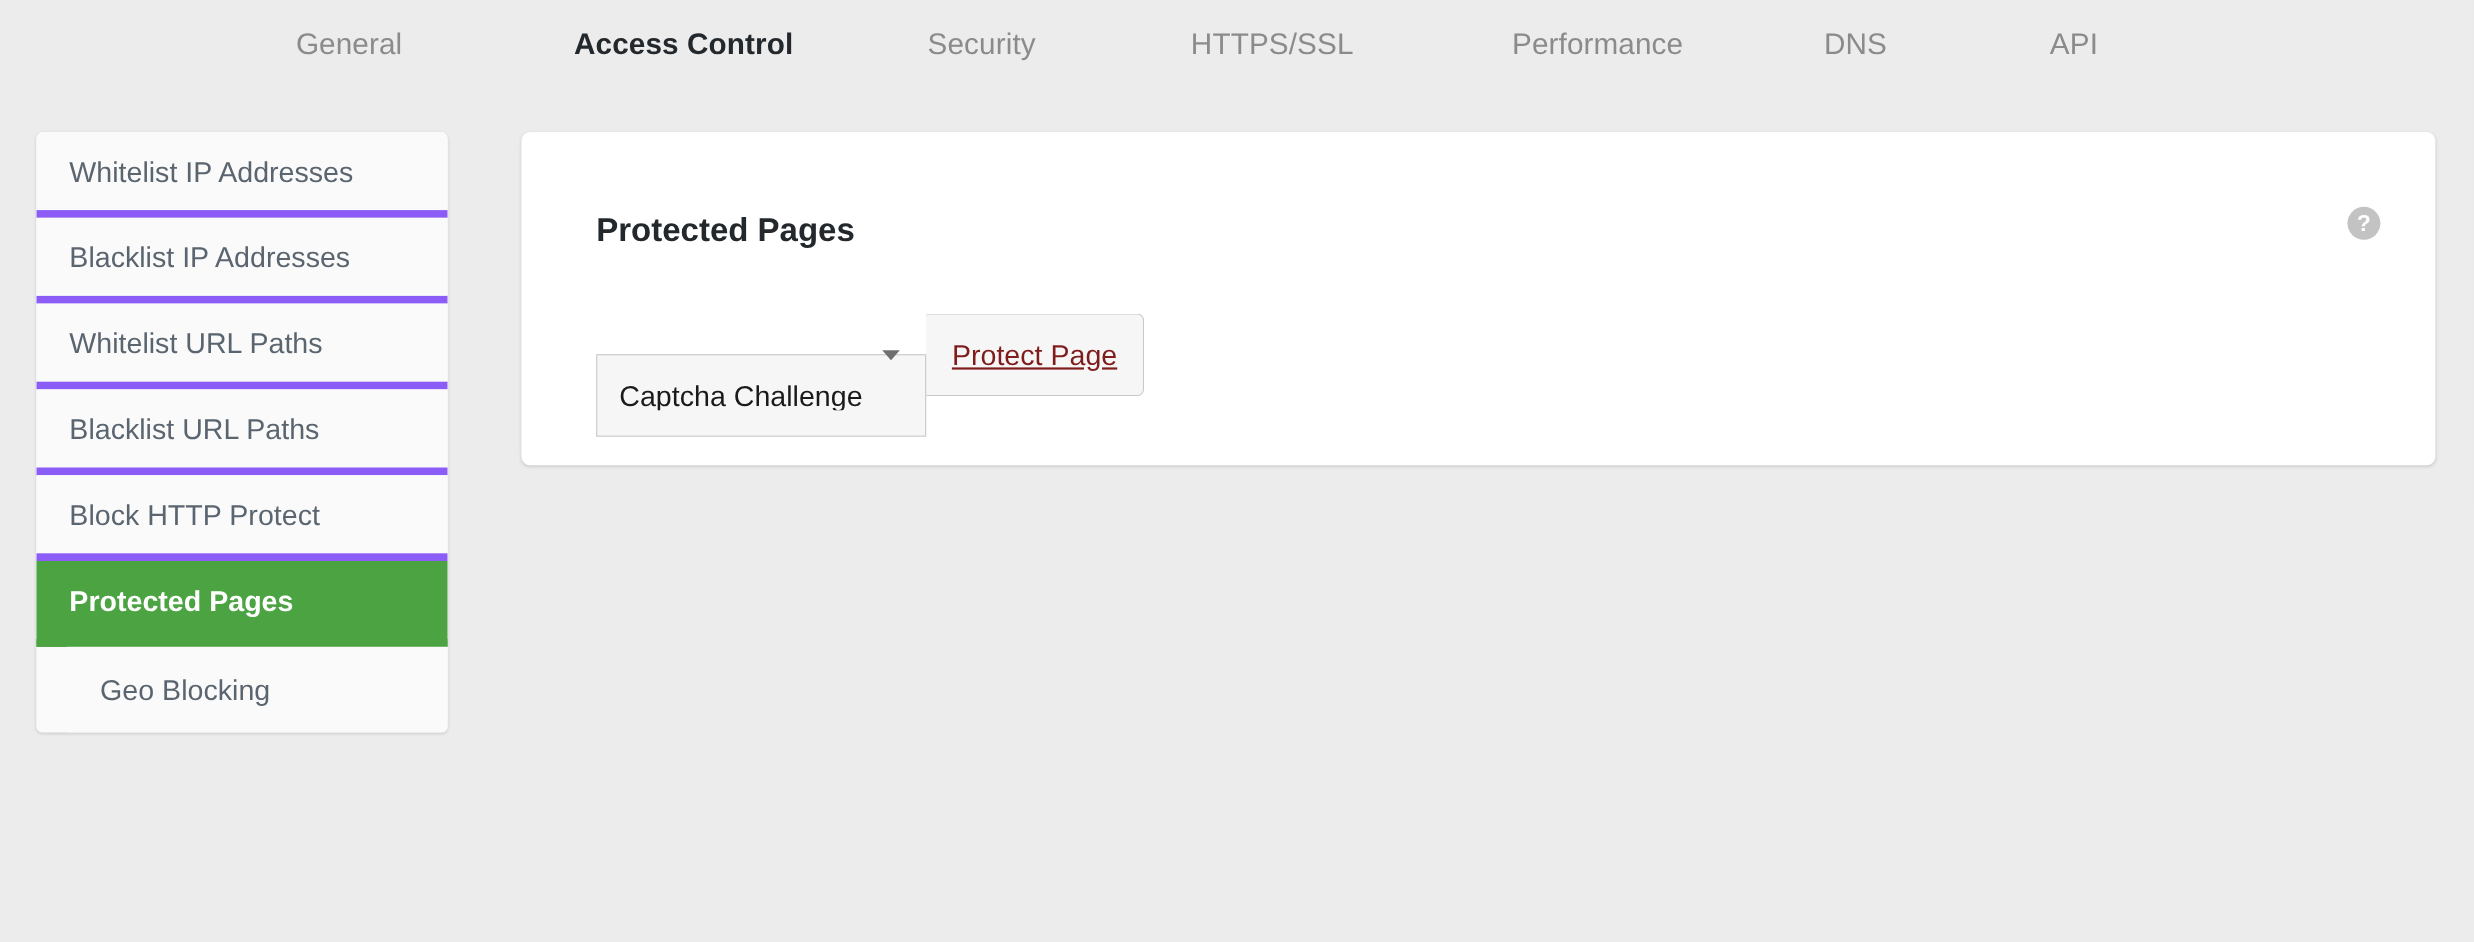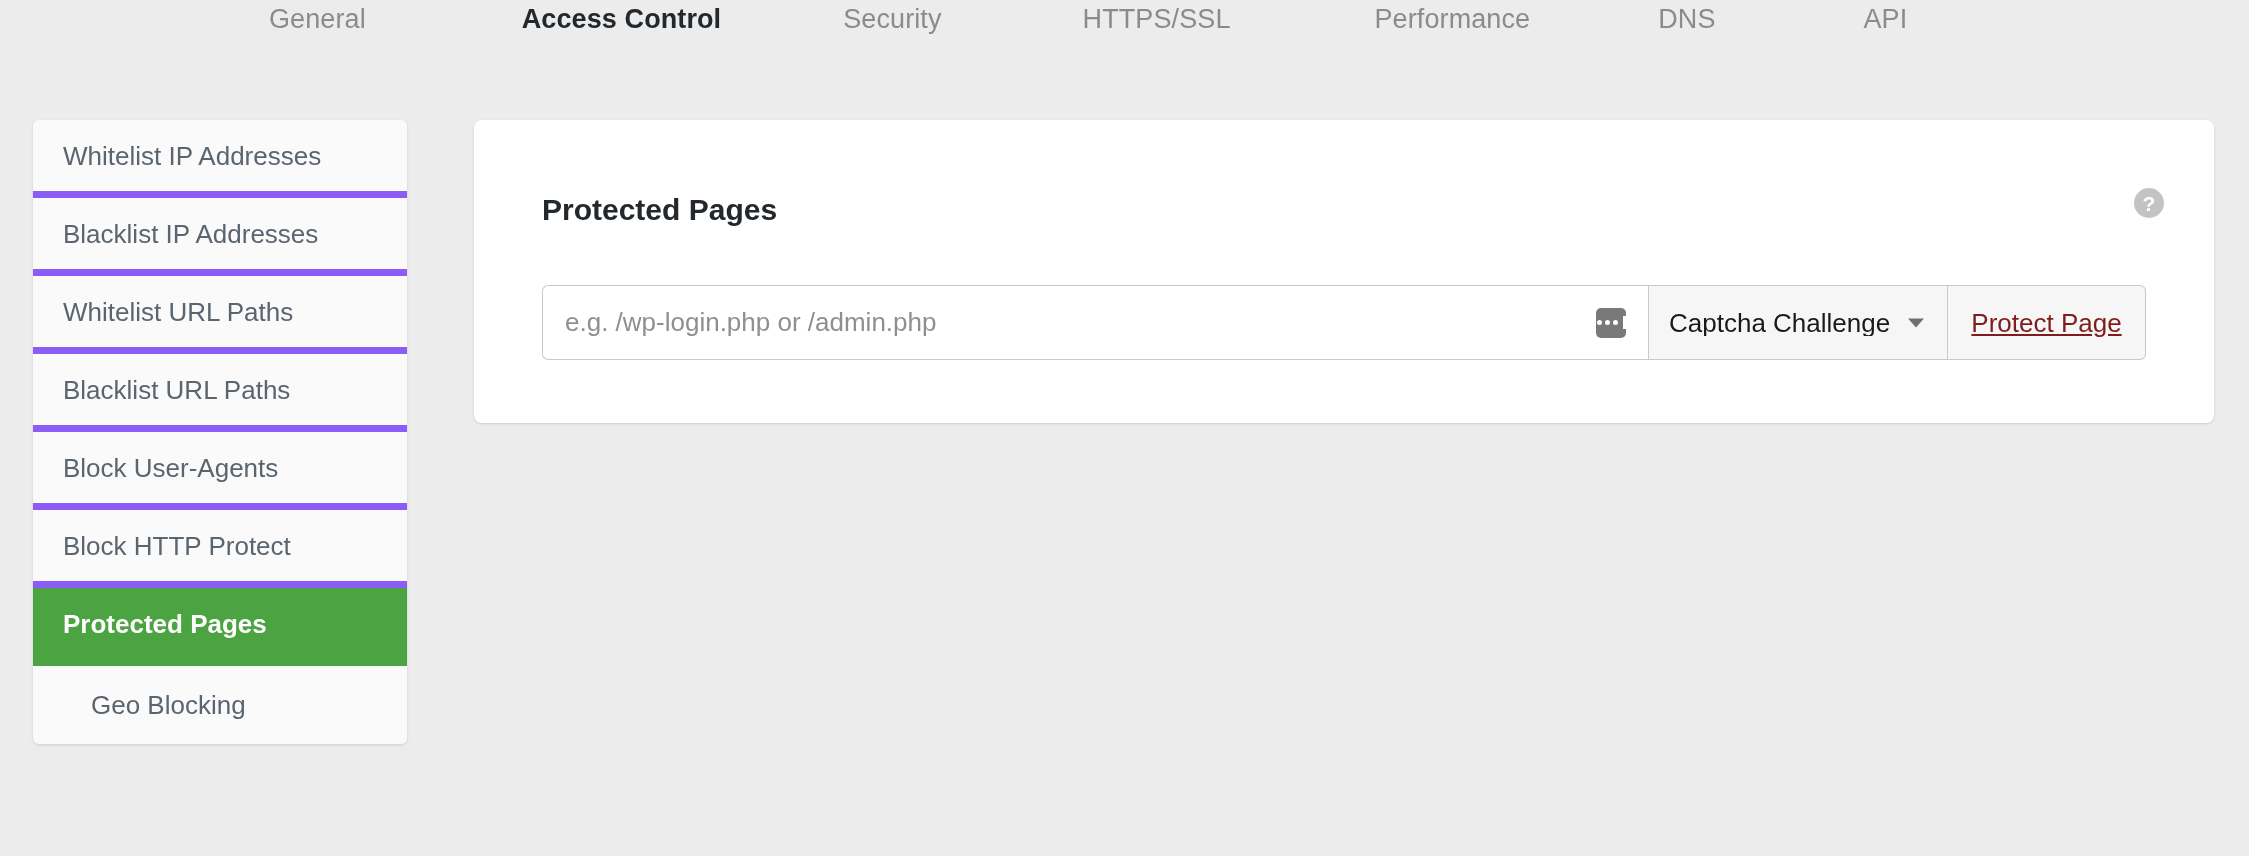--- a/index.html
+++ b/index.html
@@ -15,21 +15,21 @@
   }
 
   
   .tabbar {
     position: absolute;
     left: 0; top: 0;
     width: 2249px;
     height: 80px;
     background: #ececec;
     display: flex;
-    align-items: flex-start;
+    align-items: center;
   }
   .tab {
     font-size: 27px;
     color: #8b8b8b;
     letter-spacing: 0.1px;
     white-space: nowrap;
     cursor: pointer;
     padding: 6px 4px;
     line-height: 1;
   }
@@ -179,20 +179,21 @@
     padding: 0 46px 0 20px;
     font-size: 26px;
     color: #1a1a1a;
     font-family: "Liberation Sans", sans-serif;
     -webkit-appearance: none;
     -moz-appearance: none;
     appearance: none;
     outline: none;
     cursor: pointer;
     line-height: 1;
+    margin-top: 37px;
   }
   .select-caret {
     position: absolute;
     right: 24px;
     top: 50%;
     transform: translateY(-50%);
     width: 0; height: 0;
     border-left: 8px solid transparent;
     border-right: 8px solid transparent;
     border-top: 9px solid #6f6f6f;
@@ -241,50 +242,38 @@
   <div class="side-item">
     <span>Blacklist IP Addresses</span>
   </div>
   <div class="side-item">
     <span>Whitelist URL Paths</span>
   </div>
   <div class="side-item">
     <span>Blacklist URL Paths</span>
   </div>
   <div class="side-item">
-    <span>Block User-Agents</span>
-  </div>
-  <div class="side-item">
     <span>Block HTTP Protect</span>
   </div>
   <div class="side-item active">
     <span>Protected Pages</span>
   </div>
   <div class="side-item">
     <span>Geo Blocking</span>
   </div>
 </nav>
 
 <section class="card">
 
   <div class="card-title">Protected Pages</div>
 
   <div class="help-icon">?</div>
 
   <div class="input-group">
 
-    <div class="ig-field-wrap">
-      <input class="ig-input" type="text" placeholder="e.g. /wp-login.php or /admin.php" style="">
-      <span class="autofill-icon">
-        <span class="dot"></span>
-          <span class="dot"></span>
-          <span class="dot"></span>
-          <span class="bar"></span>
-      </span>
-    </div>
 
     <div class="ig-select-wrap">
       <select class="ig-select">
         <option>Captcha Challenge</option>
       </select>
       <span class="select-caret"></span>
     </div>
 
     <button class="ig-button">Protect Page</button>
 

